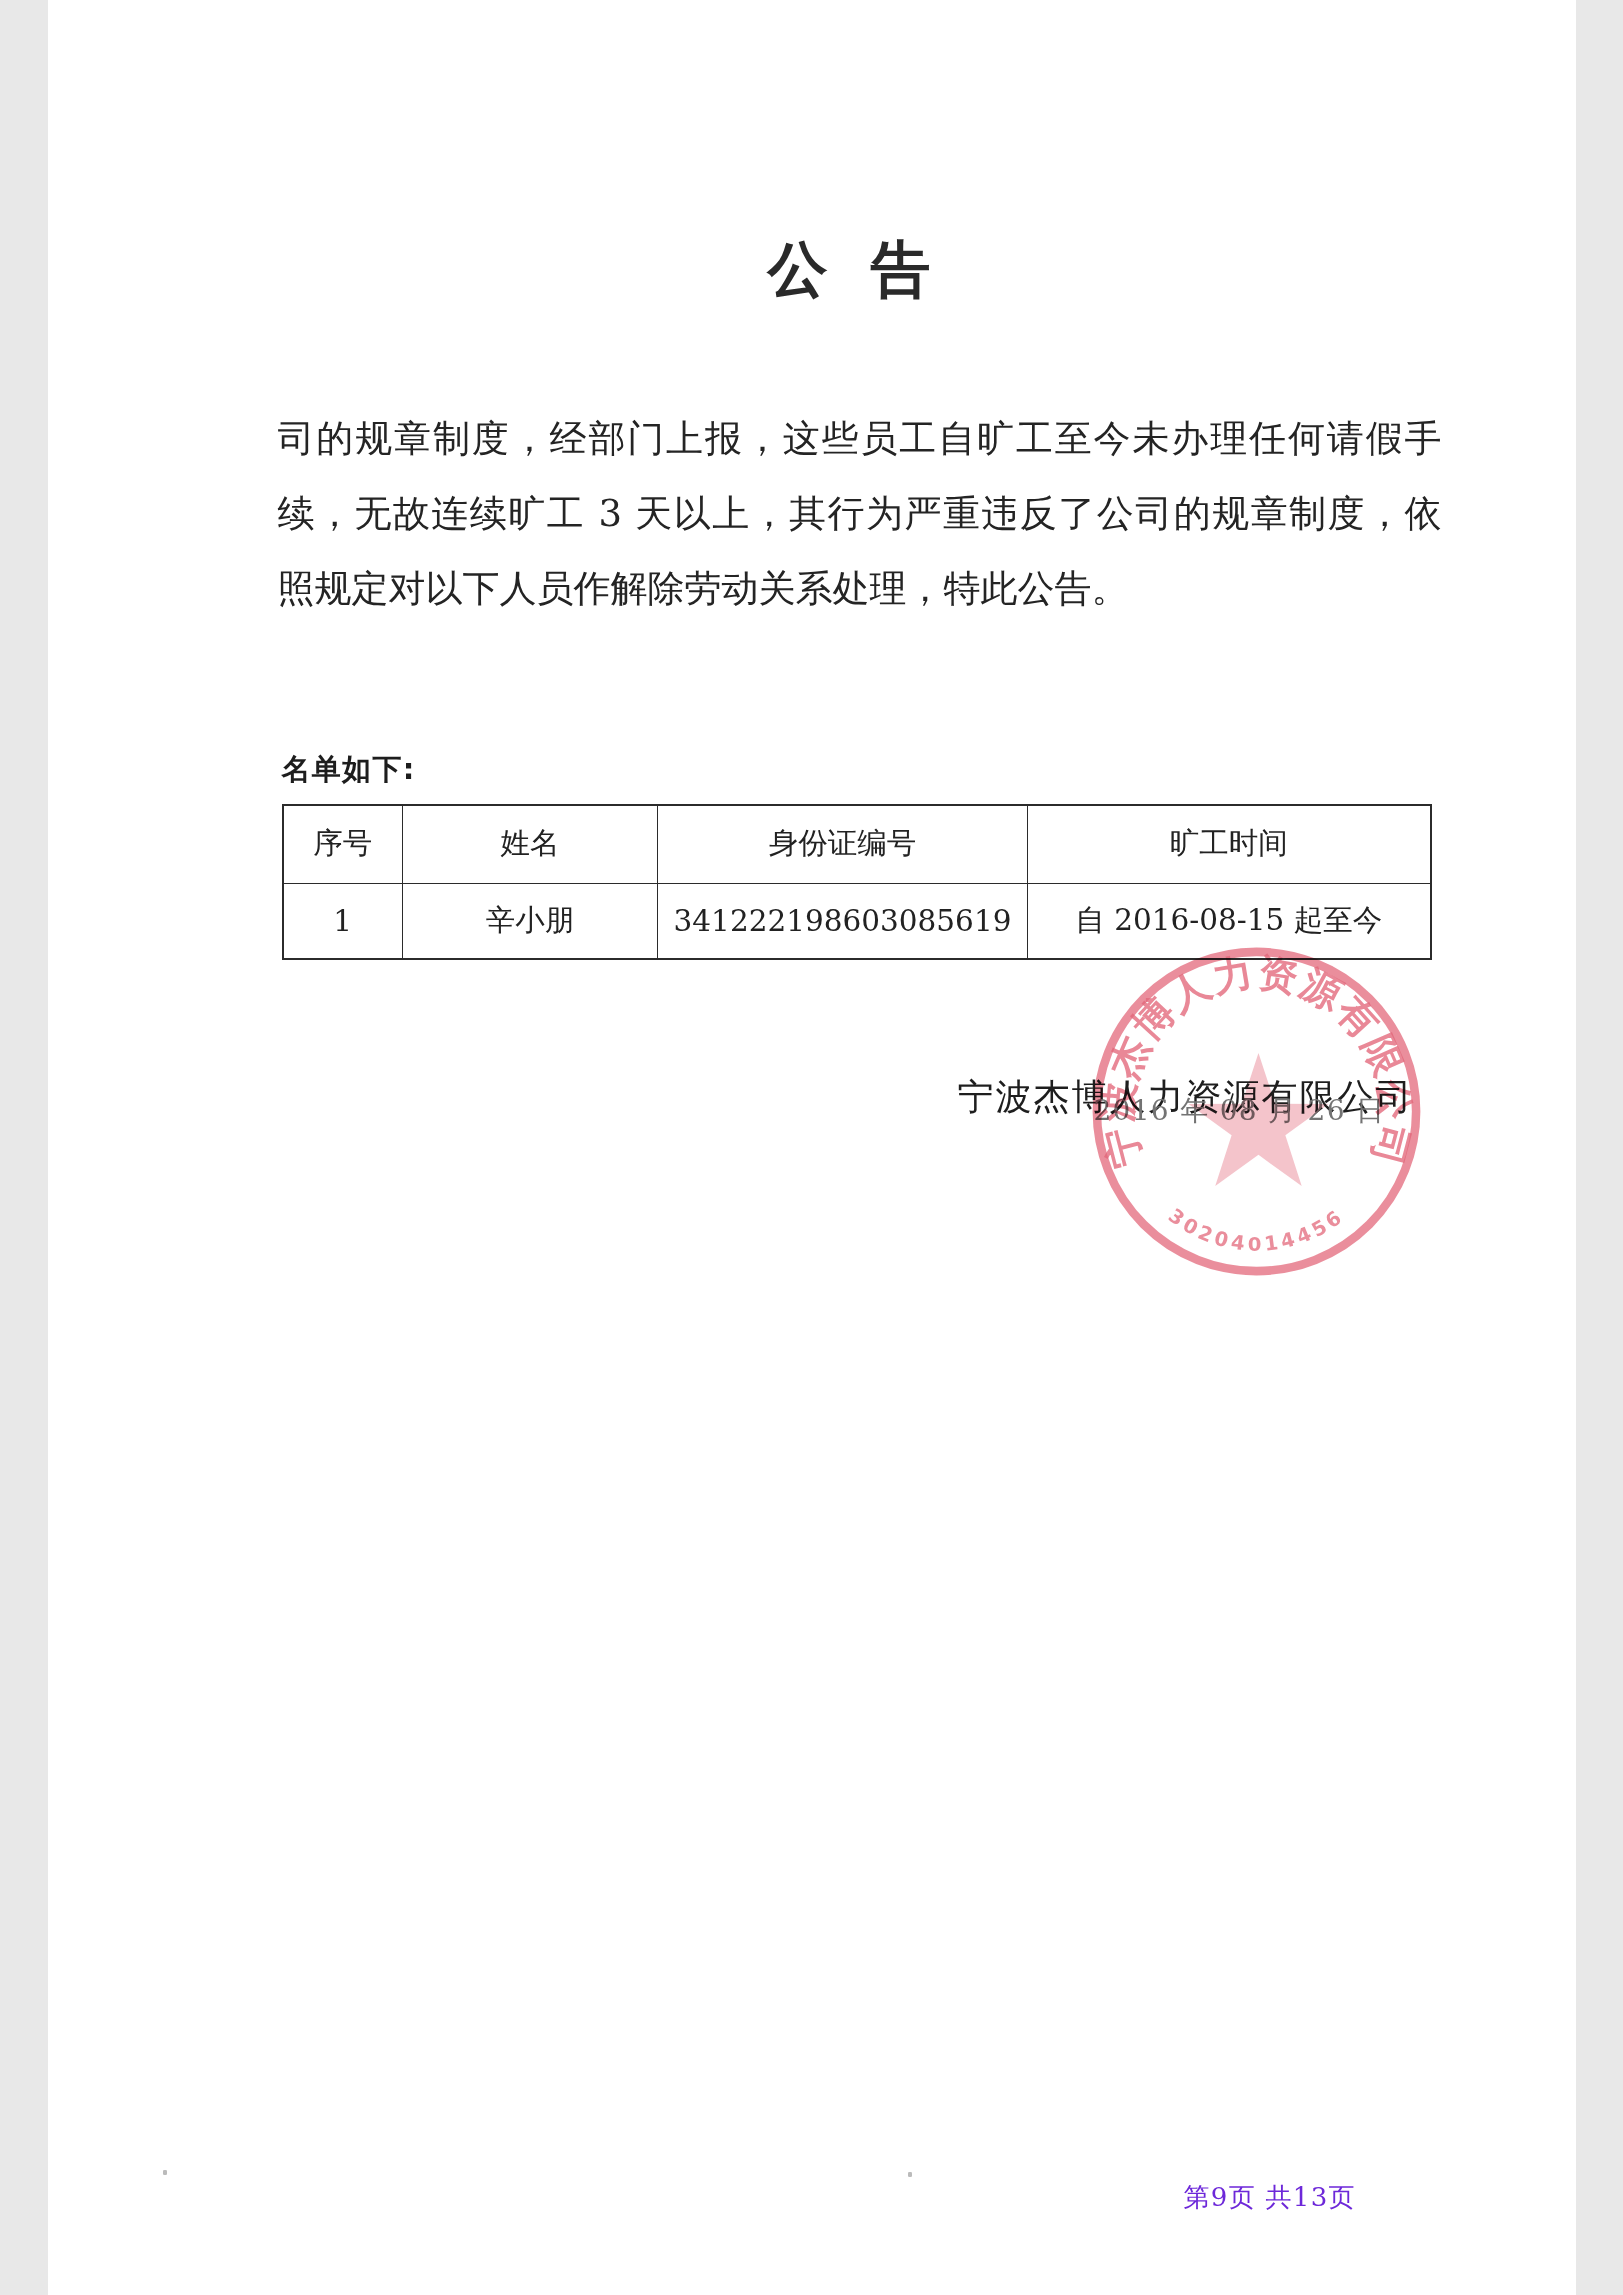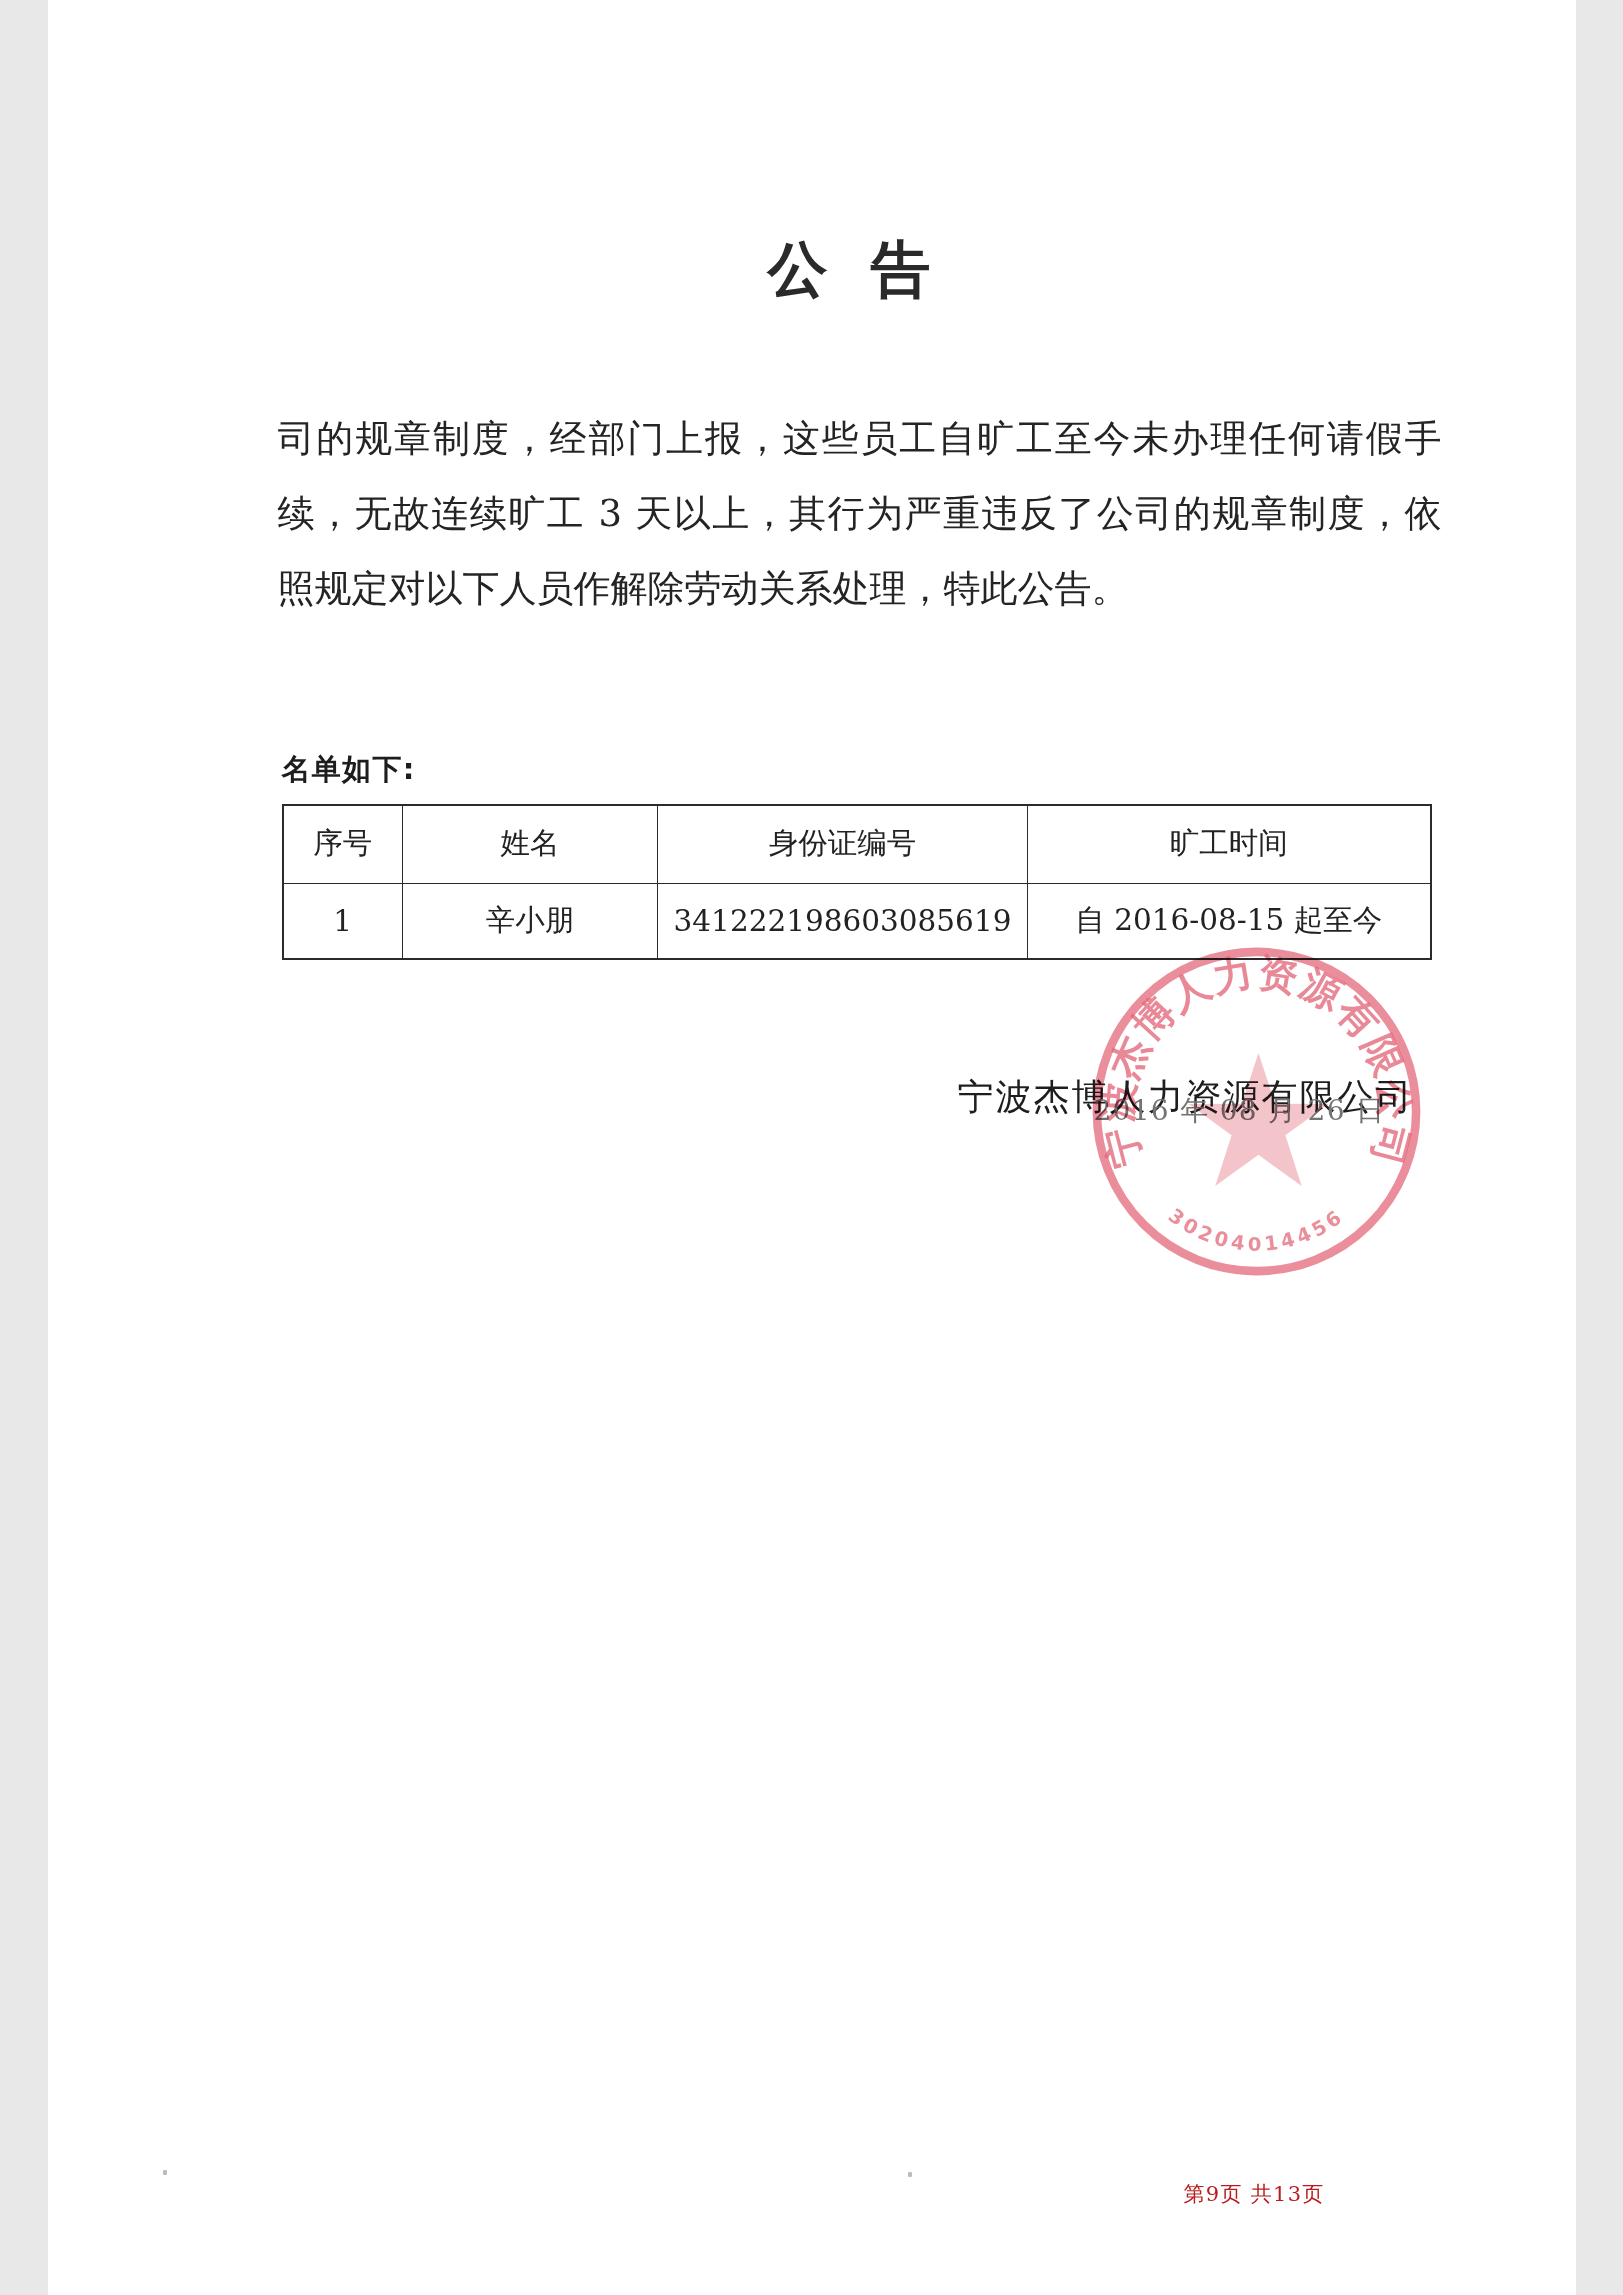--- a/index.html
+++ b/index.html
@@ -127,22 +127,22 @@
     font-size: 30px;
     font-weight: bold;
     letter-spacing: 6px;
   }
 
   
   .page-footer {
     position: absolute;
     left: 1136px;
     top: 2180px;
-    font-size: 21px;
-    color: #b91c1c;
+    font-size: 26px;
+    color: #6d28d9;
     letter-spacing: 1.3px;
     white-space: nowrap;
   }
 
   
   .speck {
     position: absolute;
     width: 4.6px; height: 5.2px;
     background: #8d8d8d;
     opacity: 0.6;

